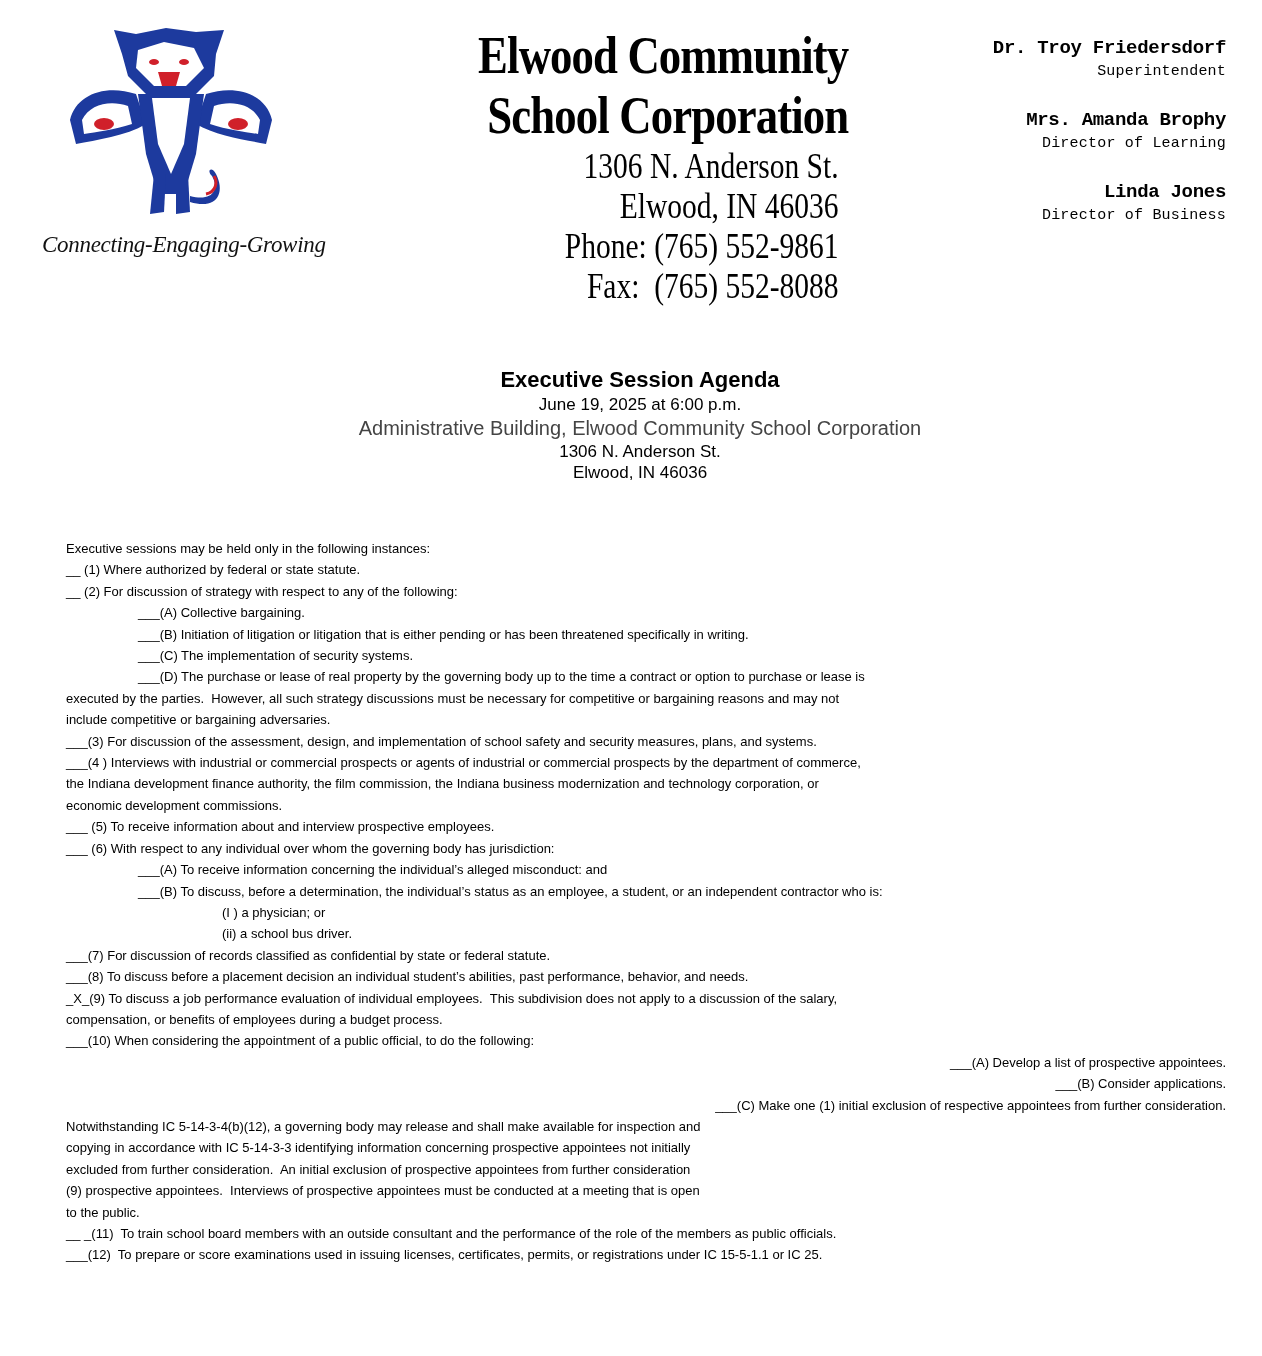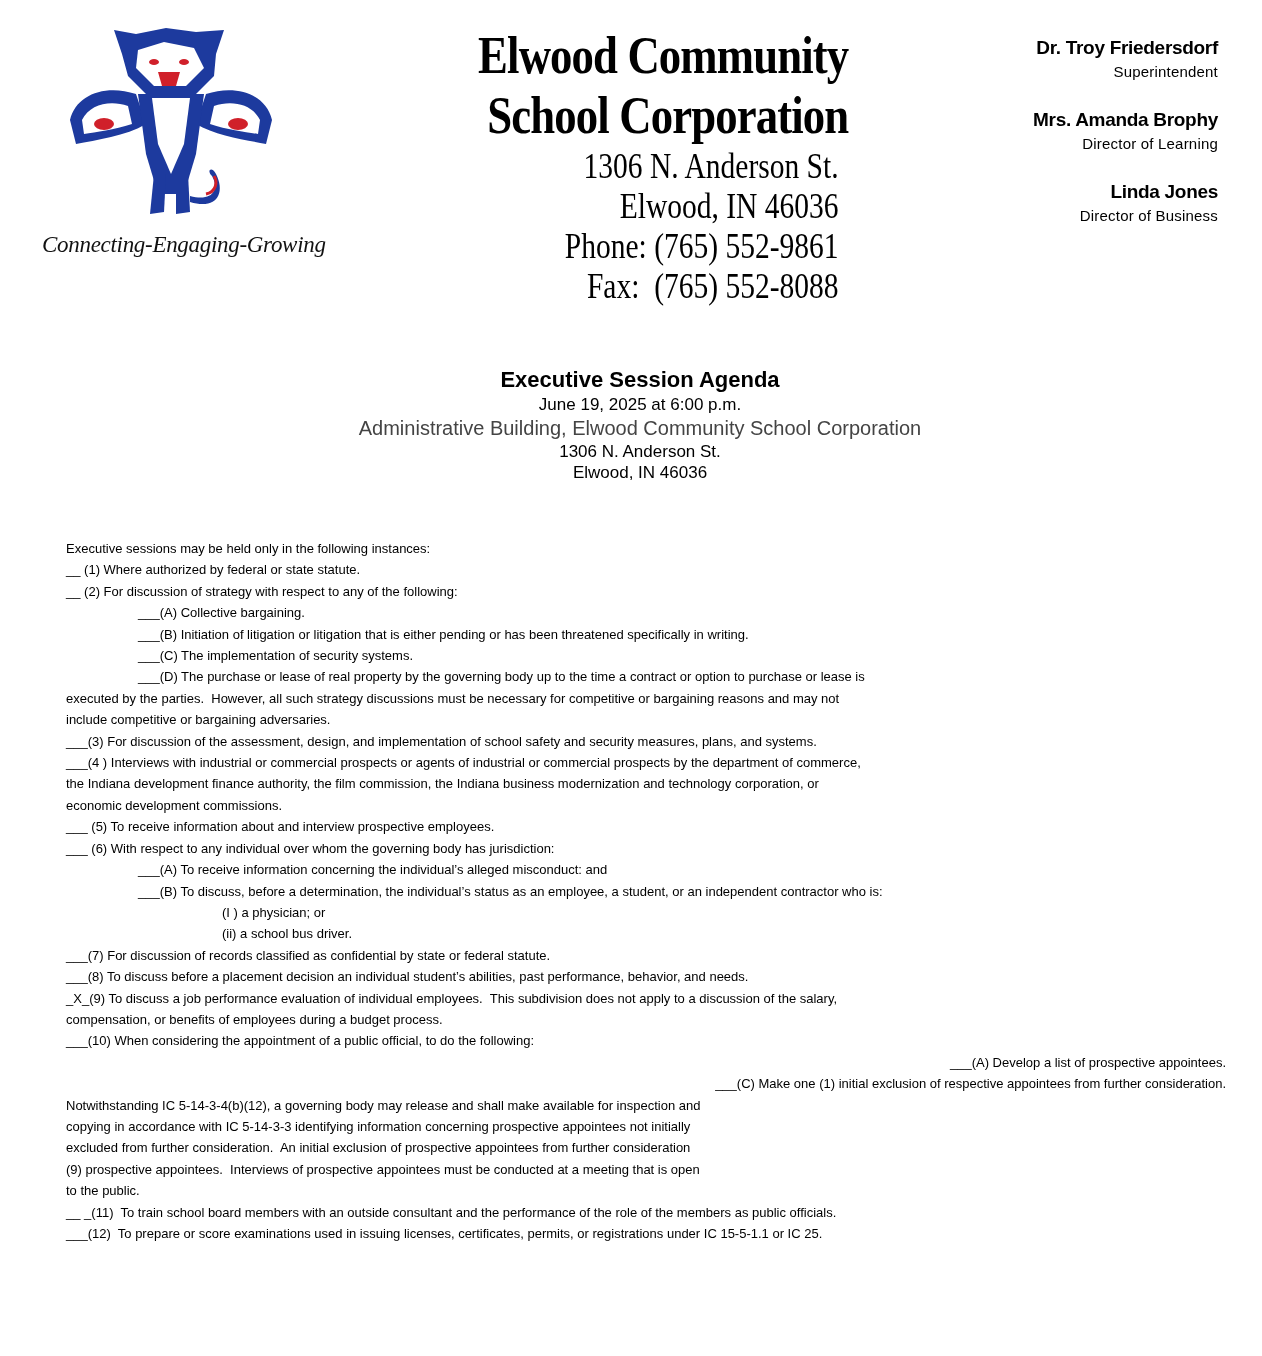--- a/index.html
+++ b/index.html
@@ -14,22 +14,22 @@
     }
 
     .letterhead-center {
       position: absolute; left: 400px; top: 26px; width: 482px; text-align: right;
       font-family: "Liberation Serif", serif;
     }
     .org-name { font-size: 52px; font-weight: bold; line-height: 60px; letter-spacing: -1px; transform: scaleX(0.86); transform-origin: center; white-space: nowrap; }
     .addr-line { font-size: 36px; line-height: 40px; transform: scaleX(0.82); transform-origin: center; white-space: nowrap; }
 
     .staff-block {
-      position: absolute; right: 44px; top: 36px; text-align: right;
-      font-family: Liberation Sans, sans-serif;
+      position: absolute; right: 36px; top: 36px; text-align: right;
+      font-family: Liberation Mono, monospace;
     }
     .staff-entry { margin-bottom: 24px; }
     .staff-name { font-size: 19px; font-weight: bold; line-height: 24px; letter-spacing: -0.3px; }
     .staff-title { font-size: 15px; line-height: 24px; letter-spacing: 0.2px; }
 
     .agenda-header {
       position: absolute; left: 0; top: 366px; width: 1280px; text-align: center;
       font-family: "Liberation Sans", sans-serif;
     }
     .agenda-title { font-size: 22px; font-weight: bold; line-height: 28px; }
@@ -127,20 +127,21 @@
   <div class="line indent1">___(A) To receive information concerning the individual’s alleged misconduct: and</div>
   <div class="line indent1">___(B) To discuss, before a determination, the individual’s status as an employee, a student, or an independent contractor who is:</div>
   <div class="line indent2">(I ) a physician; or</div>
   <div class="line indent2">(ii) a school bus driver.</div>
   <div class="line">___(7) For discussion of records classified as confidential by state or federal statute.</div>
   <div class="line">___(8) To discuss before a placement decision an individual student’s abilities, past performance, behavior, and needs.</div>
   <div class="line">_X_(9) To discuss a job performance evaluation of individual employees.  This subdivision does not apply to a discussion of the salary,</div>
   <div class="line">compensation, or benefits of employees during a budget process.</div>
   <div class="line">___(10) When considering the appointment of a public official, to do the following:</div>
   <div class="line indent1b">___(A) Develop a list of prospective appointees.</div>
+  <div class="line indent1b">___(B) Consider applications.</div>
   <div class="line indent1b">___(C) Make one (1) initial exclusion of respective appointees from further consideration.</div>
   <div class="line">Notwithstanding IC 5-14-3-4(b)(12), a governing body may release and shall make available for inspection and</div>
   <div class="line">copying in accordance with IC 5-14-3-3 identifying information concerning prospective appointees not initially</div>
   <div class="line">excluded from further consideration.  An initial exclusion of prospective appointees from further consideration</div>
   <div class="line">(9) prospective appointees.  Interviews of prospective appointees must be conducted at a meeting that is open</div>
   <div class="line">to the public.</div>
   <div class="line">__ _(11)  To train school board members with an outside consultant and the performance of the role of the members as public officials.</div>
   <div class="line">___(12)  To prepare or score examinations used in issuing licenses, certificates, permits, or registrations under IC 15-5-1.1 or IC 25.</div>
 </div>
 

